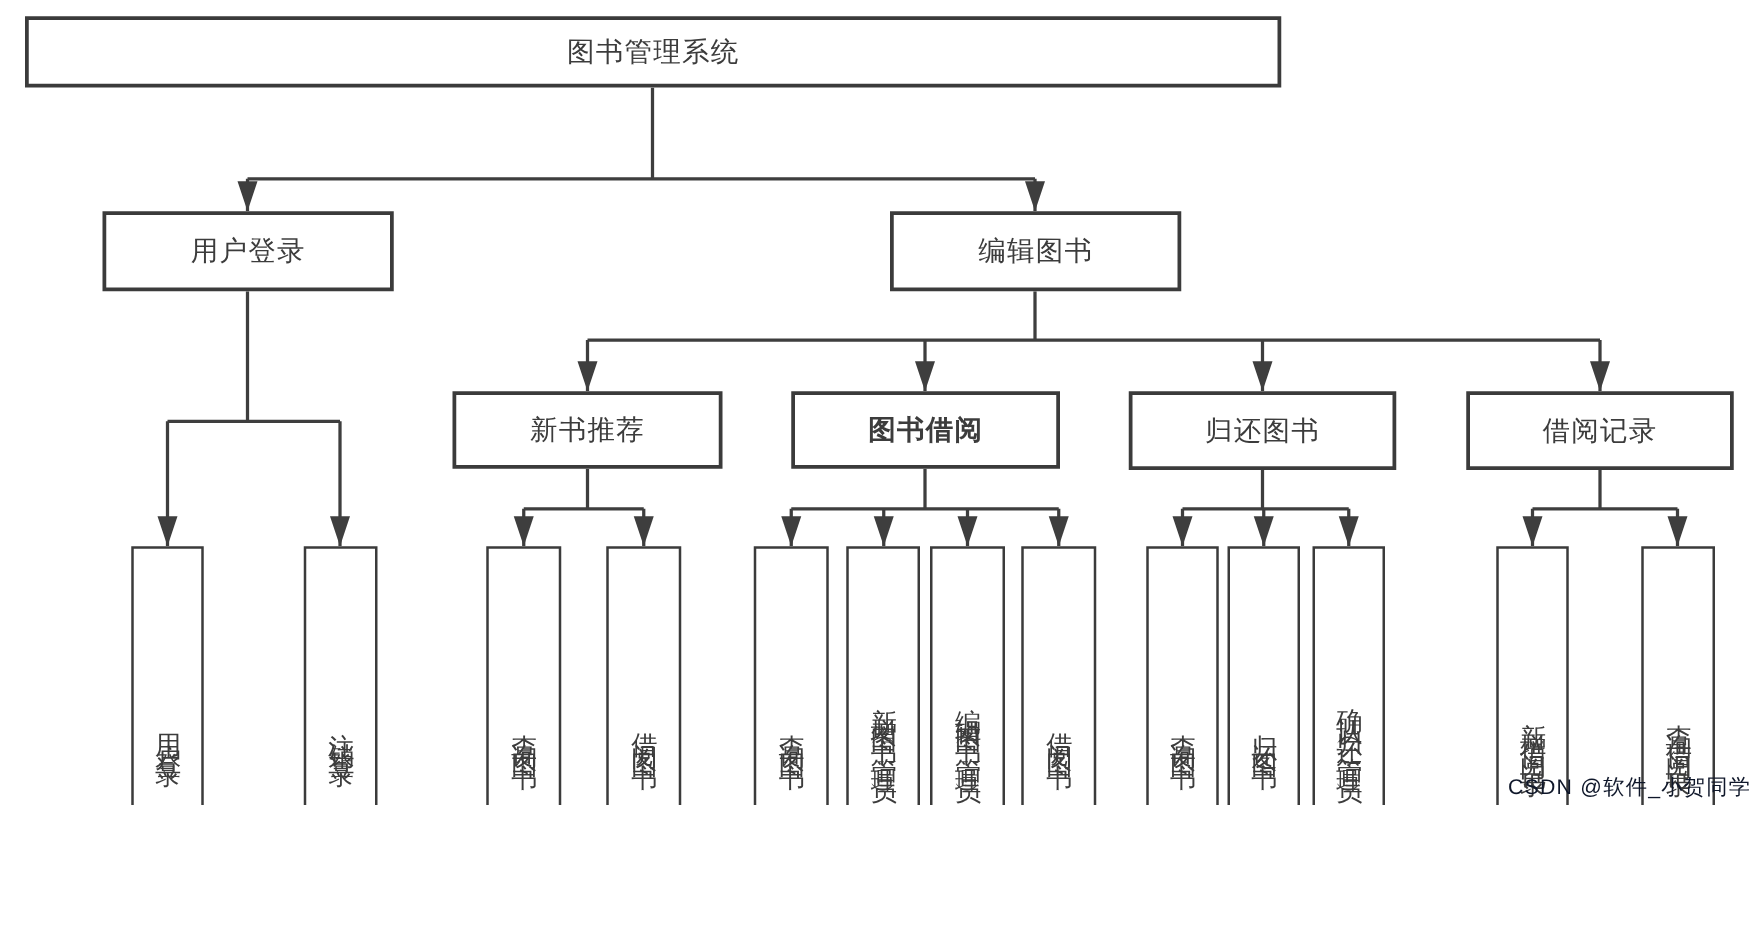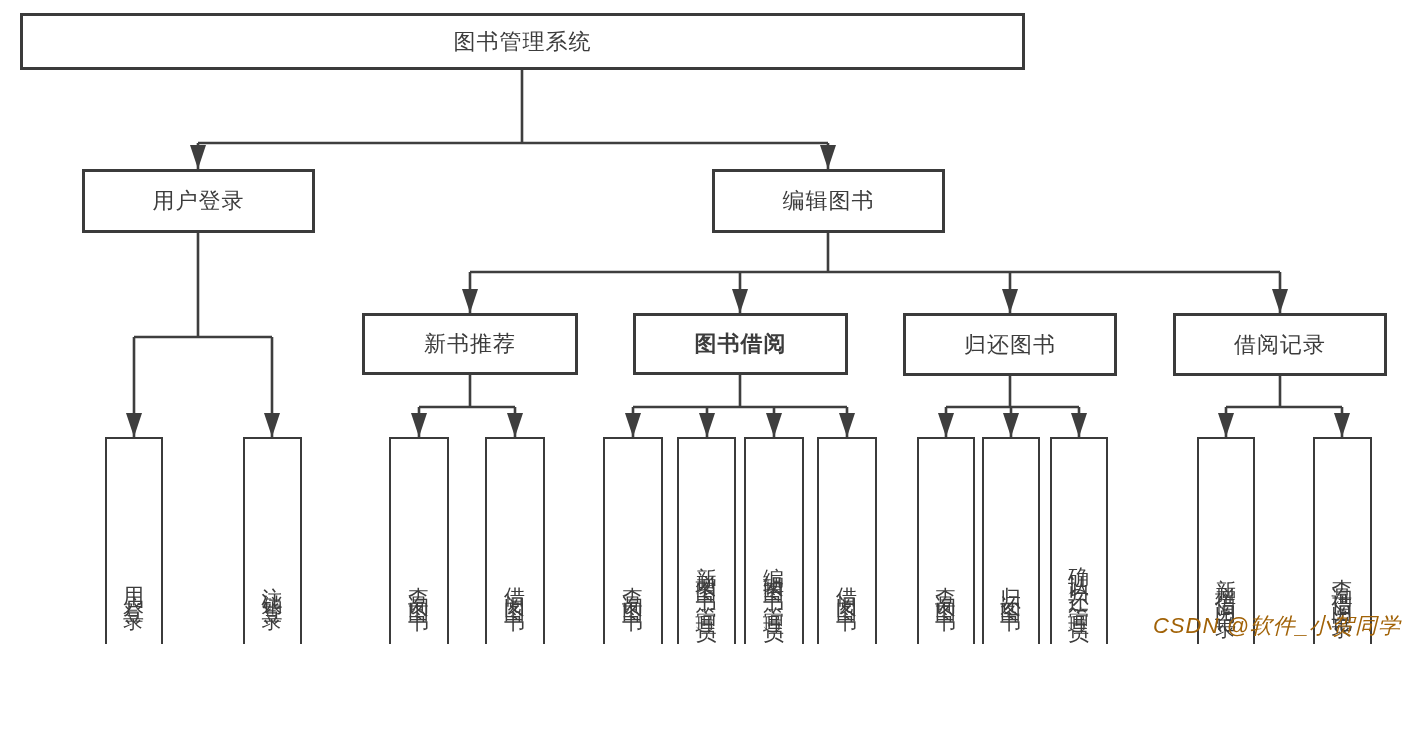--- a/index.html
+++ b/index.html
@@ -30,25 +30,24 @@
     display:flex;align-items:center;justify-content:center;
     writing-mode:vertical-rl;
     text-orientation:mixed;
     font-size:21px;
     letter-spacing:8px;
     line-height:1;
   }
   .watermark{
     position:absolute;
     right:4px;bottom:3px;
-    font-size:22px;
-    color:#a16207;
+    font-size:17px;
+    color:#0f172a;
     letter-spacing:1px;
     white-space:nowrap;
-    font-style:italic;
   }
 </style>
 </head>
 <body>
 
 <div id="canvas">
 
   <svg id="wires" viewBox="0 0 1405 747" xmlns="http://www.w3.org/2000/svg">
     <g stroke="#3e3e3e" stroke-width="2.6" fill="none">
       <path d="M522,70 V143 M198,143 H828 M198,143 V169 M828,143 V169"></path>

